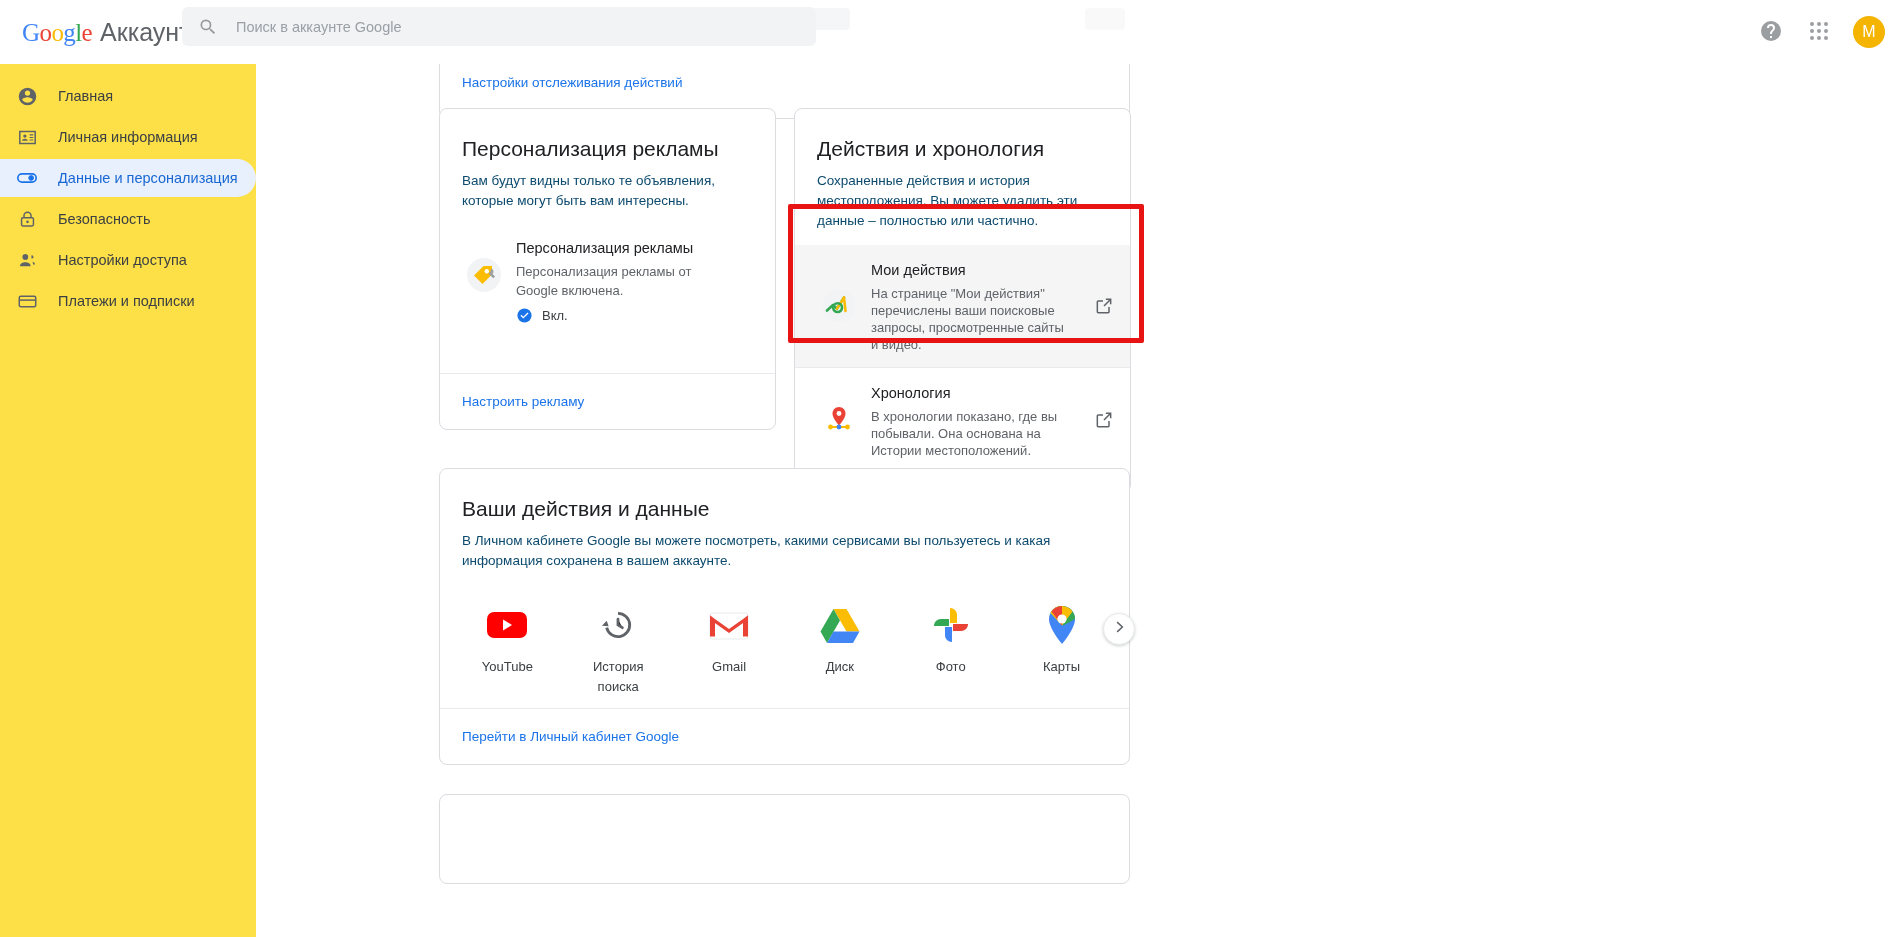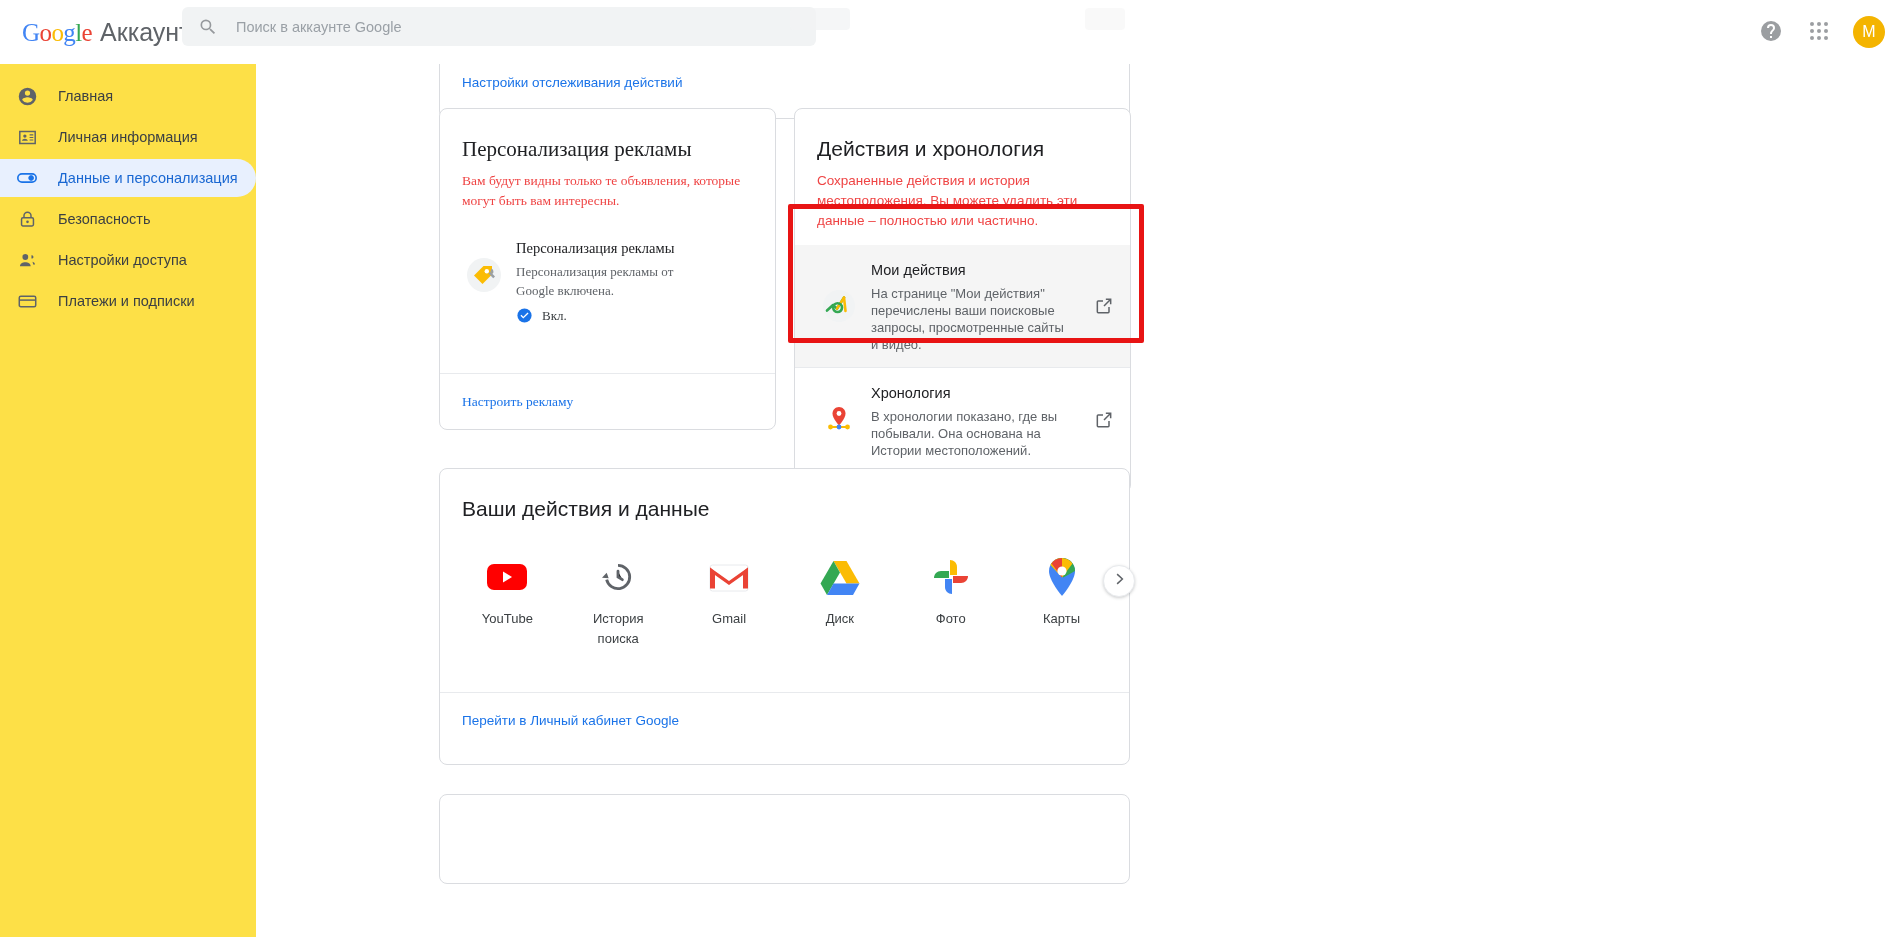--- a/index.html
+++ b/index.html
@@ -148,21 +148,21 @@
     position: absolute;
   }
   .card-title {
     font-size: 21px;
     font-weight: 400;
     color: #202124;
     line-height: 28px;
   }
   .card-sub {
     font-size: 13.5px;
-    color: #ef4444;
+    color: #0c4a6e;
     line-height: 20px;
     margin-top: 8px;
   }
   .link {
     color: #1a73e8;
     font-size: 13.5px;
     cursor: pointer;
     text-decoration: none;
   }
 
@@ -170,21 +170,21 @@
   .card-top {
     left: 183px; top: -55px;
     width: 691px; height: 110px;
     border-radius: 8px;
   }
   .card-top .link { position: absolute; left: 22px; bottom: 28px; }
 
   
   .card-ads {
     left: 183px; top: 44px;
-    width: 337px; height: 322px; font-family: Liberation Serif, serif;
+    width: 337px; height: 322px;
   }
   .card-ads .card-title { margin: 26px 0 0 22px; }
   .card-ads .card-sub { margin-left: 22px; width: 290px; }
   .ads-row {
     display: flex; align-items: flex-start;
     margin: 26px 0 0 24px;
     width: 300px;
   }
   .ads-ico {
     width: 40px; height: 40px;
@@ -280,21 +280,21 @@
     right: -6px; top: 10px;
     width: 32px; height: 32px;
     border-radius: 50%;
     background: #fff;
     border: 1px solid #e8eaed;
     box-shadow: 0 1px 3px rgba(60,64,67,.25);
     display: flex; align-items: center; justify-content: center;
     cursor: pointer;
   }
   .card-data-footer {
-    position: absolute; left: 0; bottom: 16px;
+    position: absolute; left: 0; bottom: 0;
     width: 100%; height: 56px;
     border-top: 1px solid #e8eaed;
     display: flex; align-items: center;
   }
   .card-data-footer .link { margin-left: 22px; }
 
   
   .card-bottom {
     left: 183px; top: 730px;
     width: 691px; height: 90px;
@@ -504,20 +504,21 @@
             <path fill="none" stroke="#5f6368" stroke-width="1.8" d="M14.2 4H20v5.8M20 4l-8 8"></path>
           </svg>
       </span>
     </div>
   </section>
 
   <div class="annot-rect"></div>
 
   <section class="card card-data">
     <h2 class="card-title">Ваши действия и данные</h2>
+    <p class="card-sub">В Личном кабинете Google вы можете посмотреть, какими сервисами вы пользуетесь и какая информация сохранена в вашем аккаунте.</p>
 
     <div class="apps-strip">
 
       <div class="app-tile">
         <span class="app-ico">
           <svg width="44" height="32" viewBox="0 0 44 32">
               <rect x="2" y="3" width="40" height="26" rx="7" fill="#FF0000"></rect>
               <path d="M18 10.5 27 16l-9 5.5z" fill="#fff"></path>
             </svg>
         </span>

